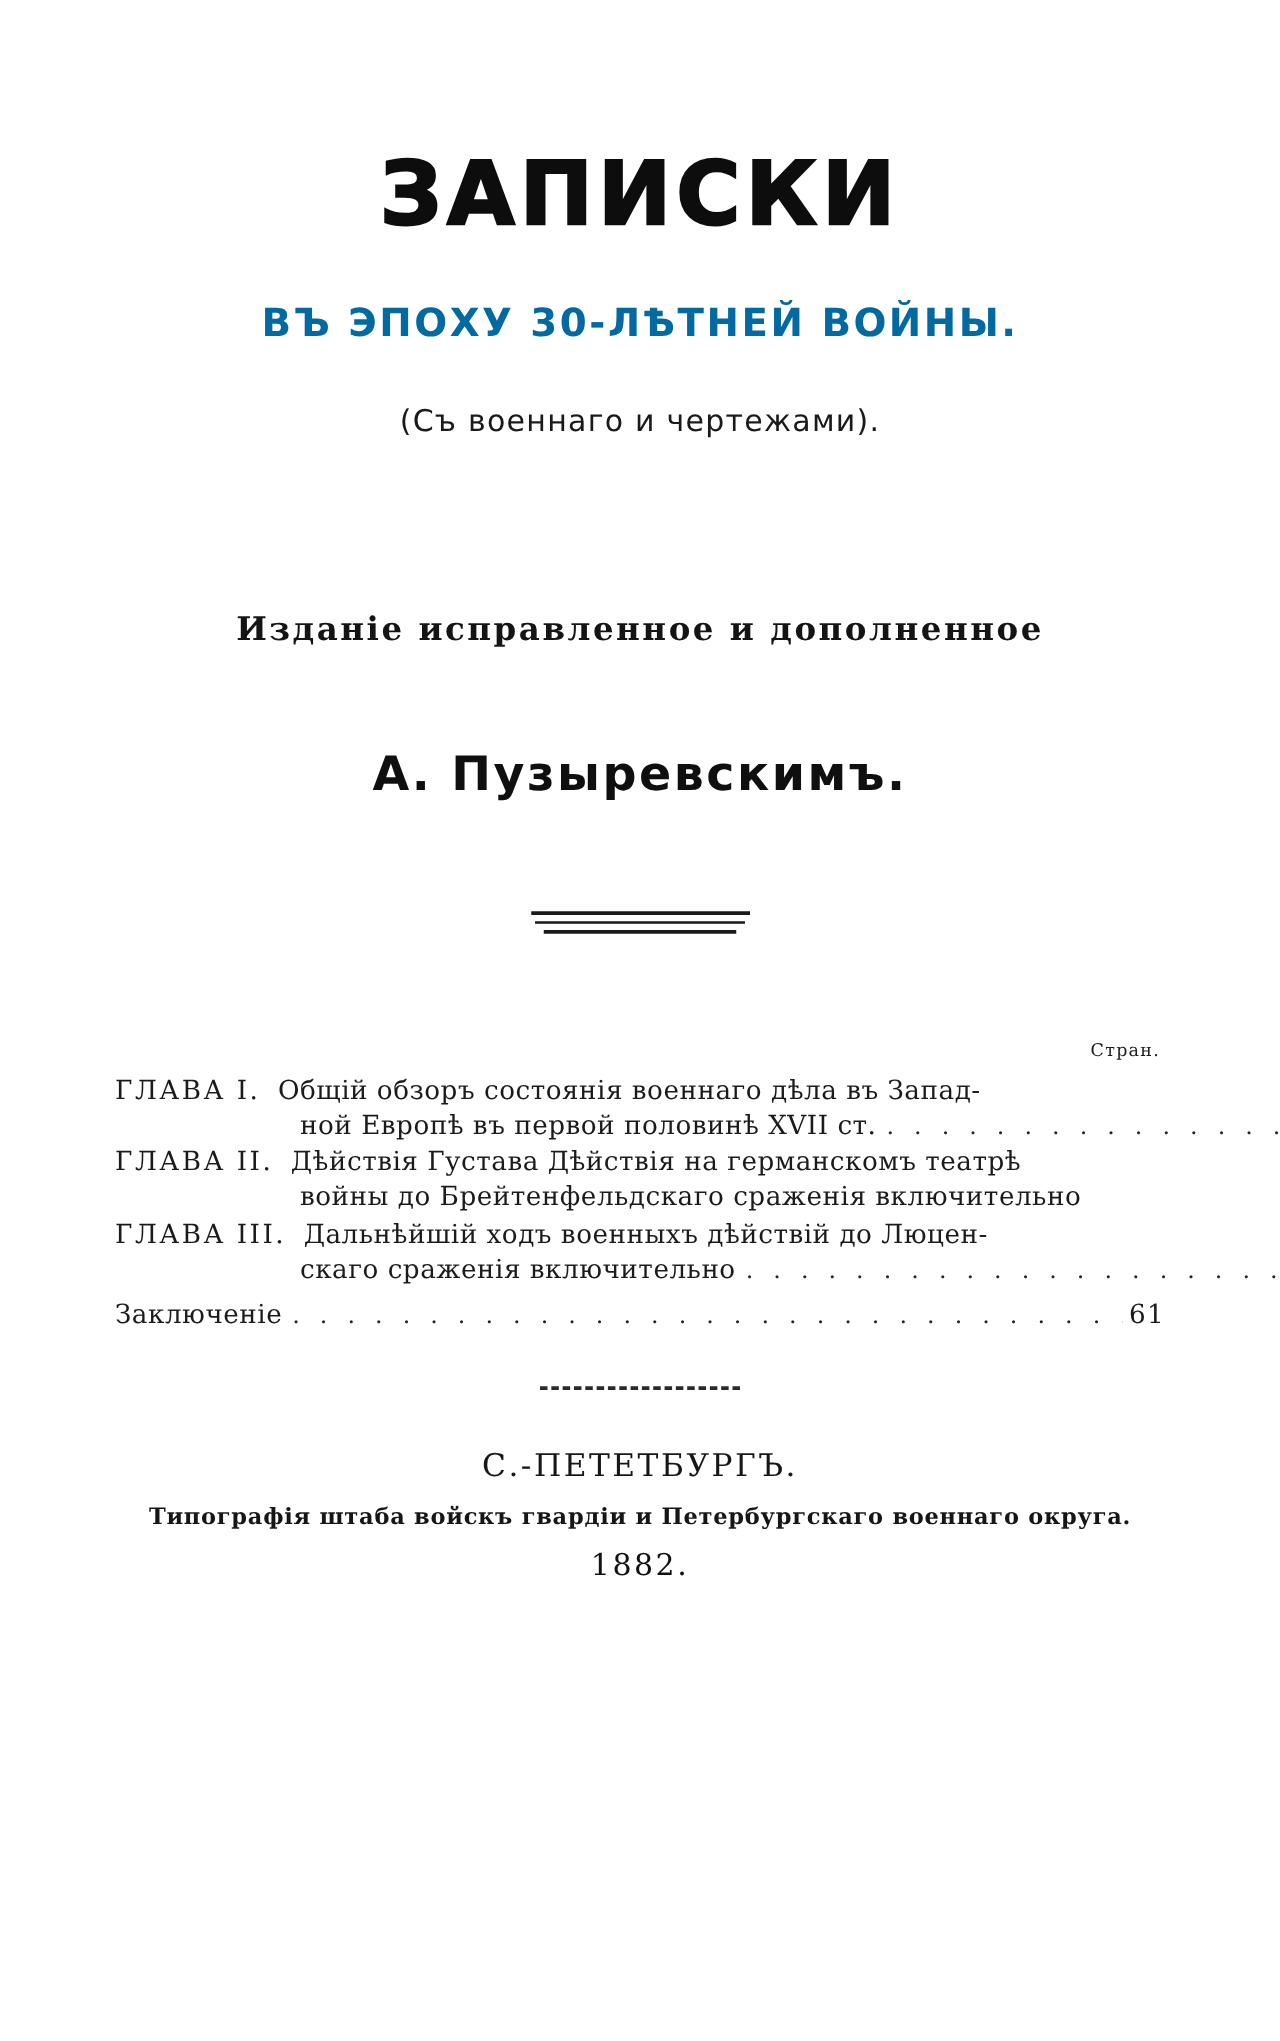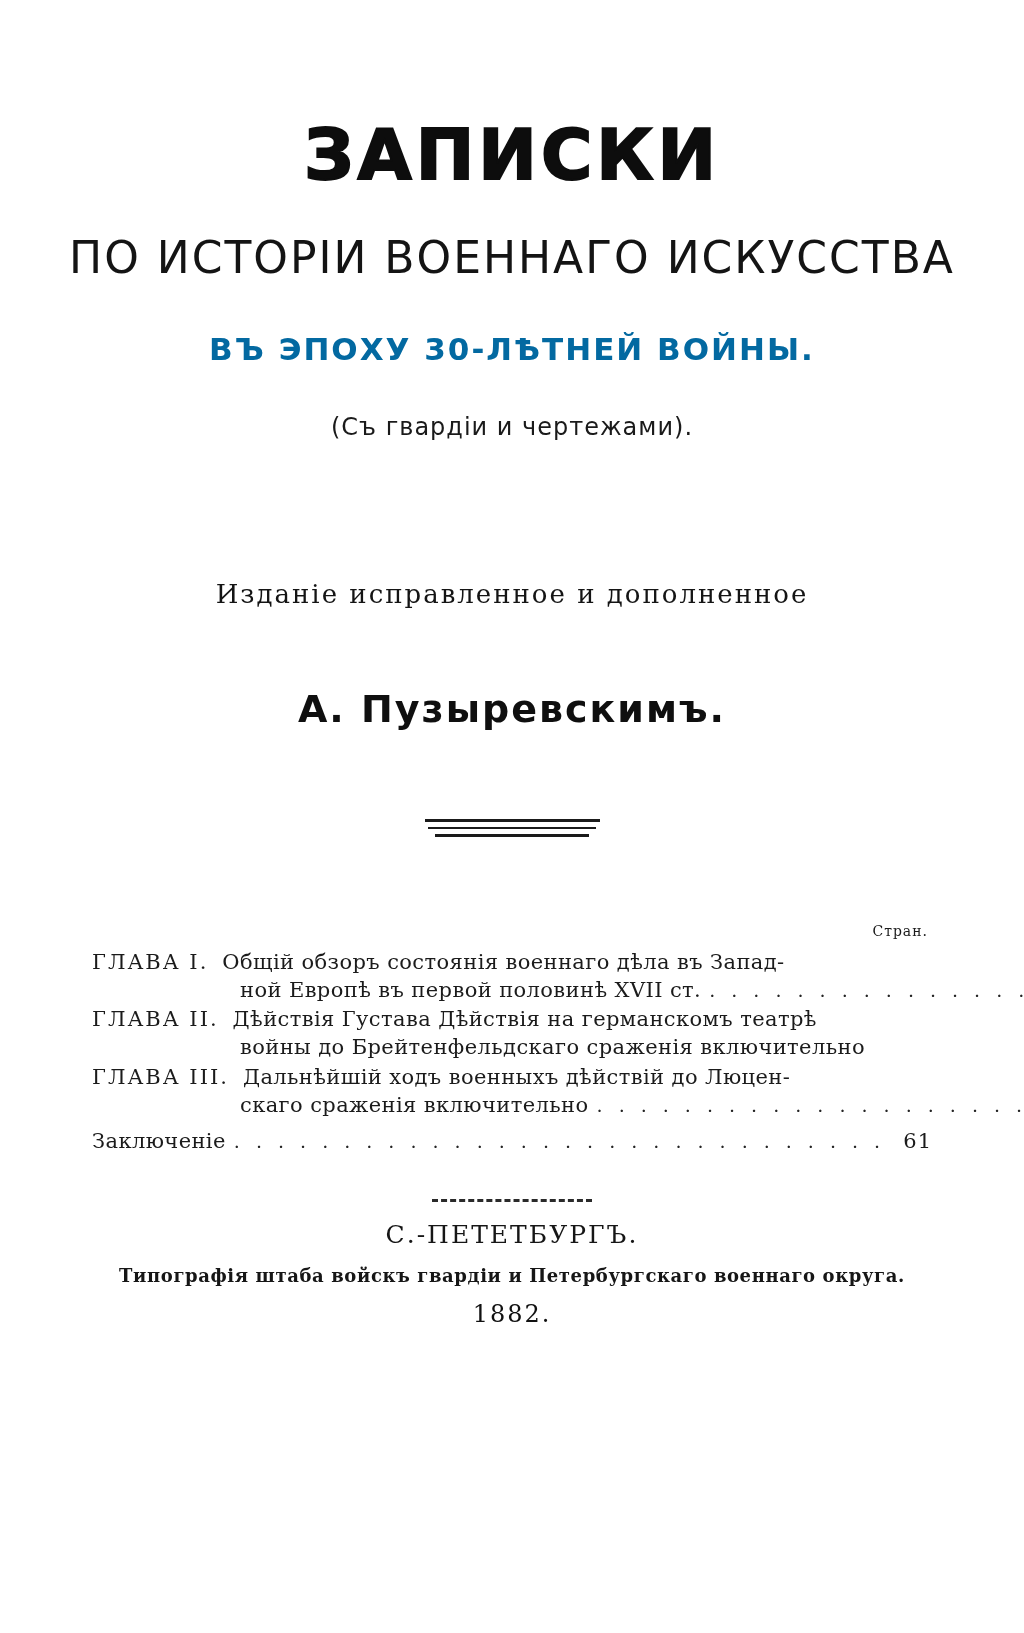--- a/index.html
+++ b/index.html
@@ -64,21 +64,21 @@
     font-weight: 400;
     font-size: 24px;
     letter-spacing: 1px;
     line-height: 1;
     margin: 50px 0 0 0;
     color: #1a1a1a;
   }
 
   .edition-line {
     font-family: "DejaVu Serif", serif;
-    font-weight: 400;
+    font-weight: 700;
     font-size: 26px;
     letter-spacing: 2px;
     margin: 140px 0 0 0;
     text-align: center;
     color: #141414;
   }
 
   .author-line {
     font-family: "DejaVu Sans", sans-serif;
     font-weight: 700;
@@ -199,21 +199,21 @@
   .divider-dash {
     width: 160px;
     margin: 46px auto 0 auto;
     border-top: 3px dashed #2a2a2a;
     height: 0;
   }
 
   
   .imprint {
     text-align: center;
-    margin-top: 18px;
+    margin-top: 46px;
     font-family: "DejaVu Serif", serif;
   }
   .imprint-city {
     font-size: 25px;
     letter-spacing: 2px;
     color: #161616;
   }
   .imprint-press {
     font-size: 18px;
     letter-spacing: 0.6px;
@@ -229,23 +229,22 @@
     color: #111111;
   }
 </style>
 </head>
 <body>
 
 <div class="page">
 
   <div class="title-block">
     <div class="main-title">ЗАПИСКИ</div>
-    <div class="subtitle-1">ПО ИСТОРІИ ВОЕННАГО ИСКУССТВА</div>
     <div class="subtitle-2">ВЪ ЭПОХУ 30-ЛѢТНЕЙ ВОЙНЫ.</div>
-    <div class="subtitle-3">(Съ гвардіи и чертежами).</div>
+    <div class="subtitle-3">(Съ военнаго и чертежами).</div>
   </div>
 
   <div class="edition-line">Изданіе исправленное и дополненное</div>
   <div class="author-line">А. Пузыревскимъ.</div>
 
   <div class="divider-double">
     <div class="rule-a"></div>
     <div class="rule-b"></div>
     <div class="rule-c"></div>
   </div>

